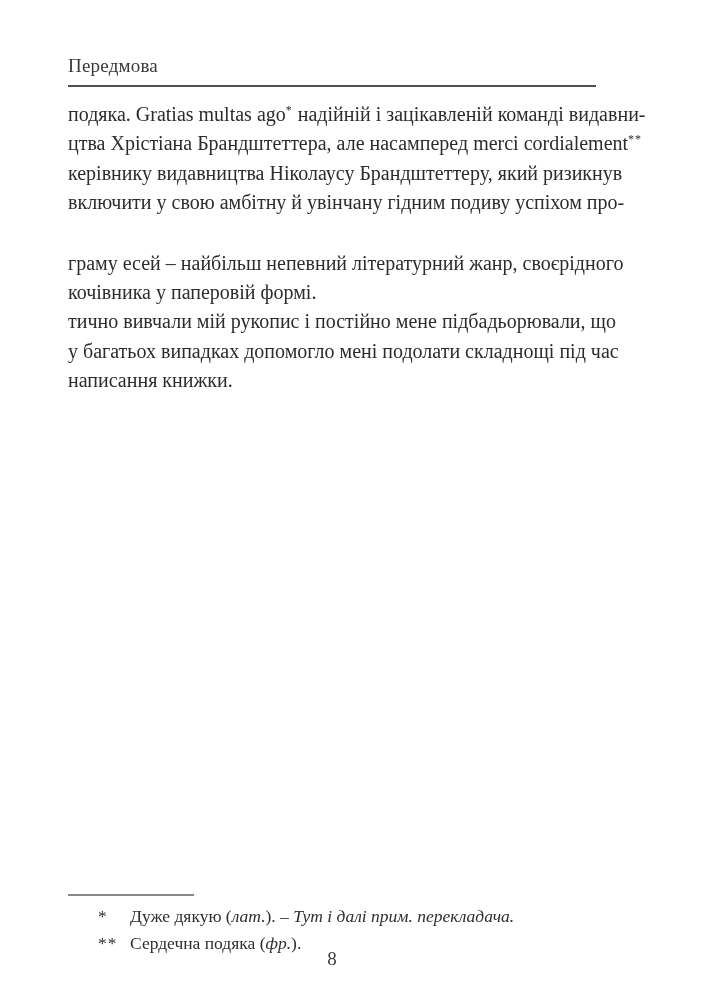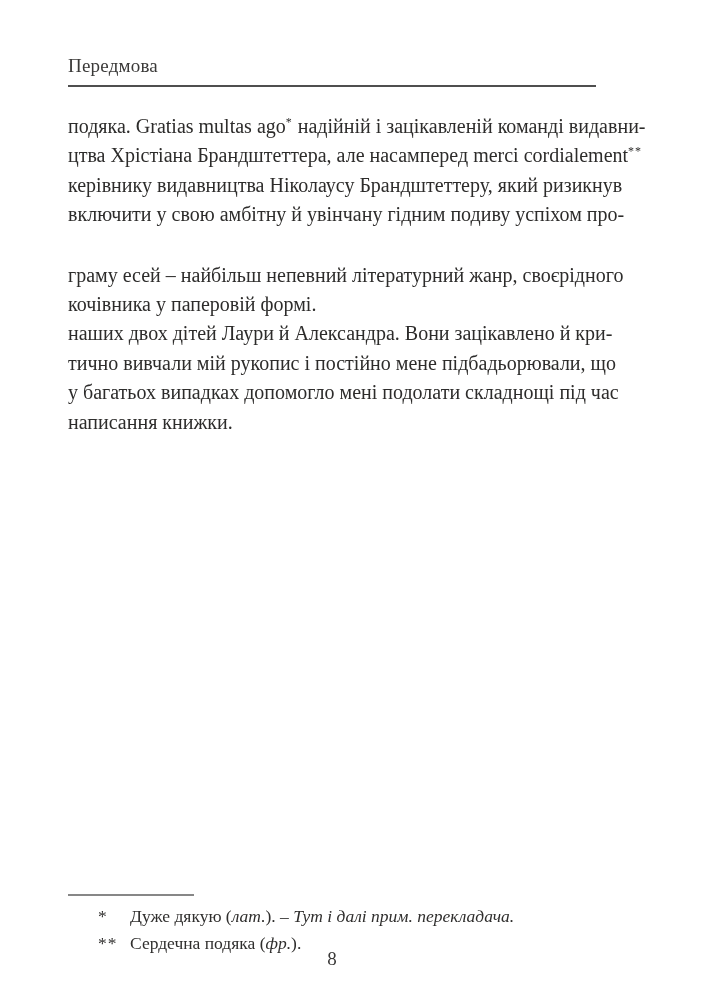--- a/index.html
+++ b/index.html
@@ -20,21 +20,21 @@
     border-bottom: 2px solid #4f4f4f;
     padding-bottom: 8px;
   }
   .running-head .title {
     font-size: 19px;
     color: #3b3a39;
     letter-spacing: 0.2px;
   }
   .body-text {
     position: absolute;
-    top: 112px;
+    top: 100px;
     left: 68px;
     right: 68px;
     font-size: 20px;
     line-height: 29.4px;
   }
   .line {
     white-space: nowrap;
     overflow: visible;
   }
   .line.indent { text-indent: 30px; }
@@ -90,21 +90,20 @@
   <div class="body-text">
       <div>
         <div class="line just" style="word-spacing: 0px;"><span>подяка. Gratias multas ago</span><sup class="fnref">*</sup><span> надійній і зацікавленій команді видавни-</span></div>
         <div class="line just" style="word-spacing: 0px;"><span>цтва Хрістіана Брандштеттера, але насамперед merci cordialement</span><sup class="fnref">**</sup></div>
         <div class="line just" style="word-spacing: 0px;"><span>керівнику видавництва Ніколаусу Брандштеттеру, який ризикнув</span></div>
         <div class="line just" style="word-spacing: 0px;"><span>включити у свою амбітну й увінчану гідним подиву успіхом про-</span></div>
         <div class="line just" style="word-spacing: 0px; margin-top: 31px;"><span>граму есей – найбільш непевний літературний жанр, своєрідного</span></div>
         <div class="line"><span>кочівника у паперовій формі.</span></div>
       </div>
       <div>
-        <div class="line just" style="word-spacing: 0px;"><span>наших двох дітей Лаури й Александра. Вони зацікавлено й кри-</span></div>
         <div class="line just" style="word-spacing: 0px;"><span>тично вивчали мій рукопис і постійно мене підбадьорювали, що</span></div>
         <div class="line just" style="word-spacing: 0px; text-align: right;"><span>у багатьох випадках допомогло мені подолати складнощі під час</span></div>
         <div class="line"><span>написання книжки.</span></div>
       </div>
     </div>
 
   <div class="footnotes">
     <div class="fn-rule"></div>
     <div id="fn-list">
         <div class="footnote">

